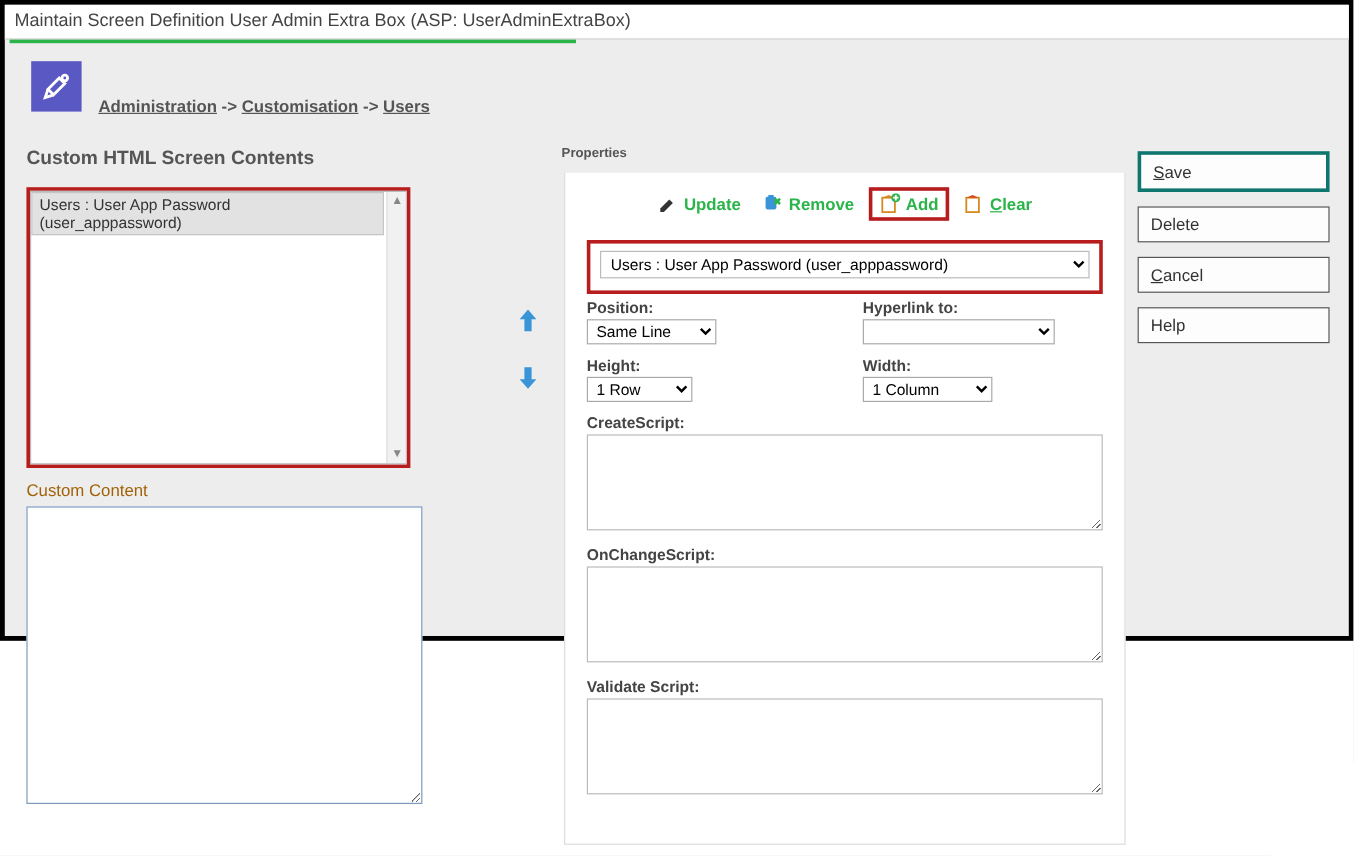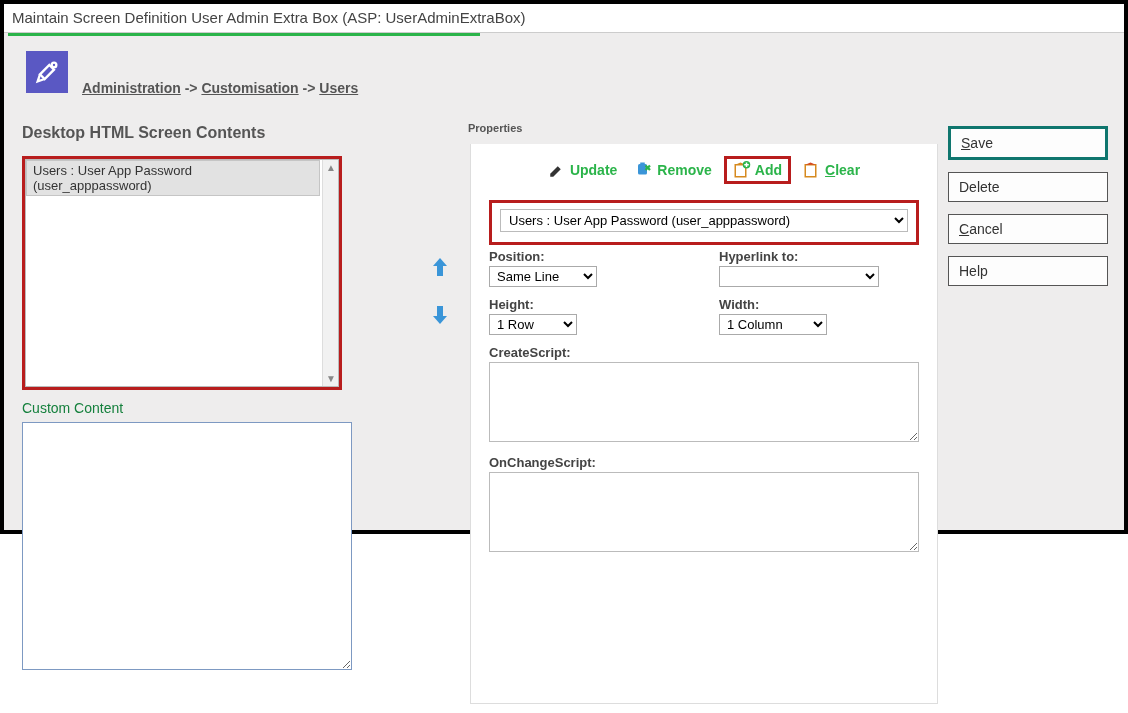--- a/index.html
+++ b/index.html
@@ -111,21 +111,21 @@
   .scroll-ghost .arrow-up, .scroll-ghost .arrow-down {
     position: absolute;
     left: 3px;
     font-size: 10px;
     color: #888;
   }
   .scroll-ghost .arrow-up { top: 2px; }
   .scroll-ghost .arrow-down { bottom: 2px; }
   .subhead {
     font-size: 14px;
-    color: #15803d;
+    color: #a16207;
     margin-top: 10px;
     margin-bottom: 6px;
     font-weight: normal;
   }
   .textarea {
     width: 330px;
     height: 248px;
     border: 1px solid #7d99c2;
     background: #fff;
     resize: both;
@@ -270,21 +270,21 @@
       <span> -&gt; </span>
       <a href="#">Customisation</a>
       <span> -&gt; </span>
       <a href="#">Users</a>
     </div>
   </div>
 
   <div class="body-area">
 
     <div class="left-col">
-      <div class="section-heading">Desktop HTML Screen Contents</div>
+      <div class="section-heading">Custom HTML Screen Contents</div>
       <div class="listbox-wrap">
         <div class="listbox-inner">
           <div class="list-item">Users : User App Password (user_apppassword)</div>
           <div class="scroll-ghost">
             <span class="arrow-up">▲</span>
             <span class="arrow-down">▼</span>
           </div>
         </div>
       </div>
       <div class="subhead">Custom Content</div>
@@ -381,20 +381,24 @@
         <div class="section-gap">
           <div class="label-normal">CreateScript:</div>
           <textarea class="script-area" style=""></textarea>
         </div>
 
         <div class="section-gap">
           <div class="label-normal">OnChangeScript:</div>
           <textarea class="script-area" style=""></textarea>
         </div>
 
+        <div class="section-gap">
+          <div class="label-normal">Validate Script:</div>
+          <textarea class="script-area" style=""></textarea>
+        </div>
 
       </div>
     </div>
 
     <div class="right-col">
       <button class="side-btn highlight"><span class="u" title="S">S</span>ave</button>
       <button class="side-btn">Delete</button>
       <button class="side-btn"><span class="u" title="C">C</span>ancel</button>
       <button class="side-btn">Help</button>
     </div>

